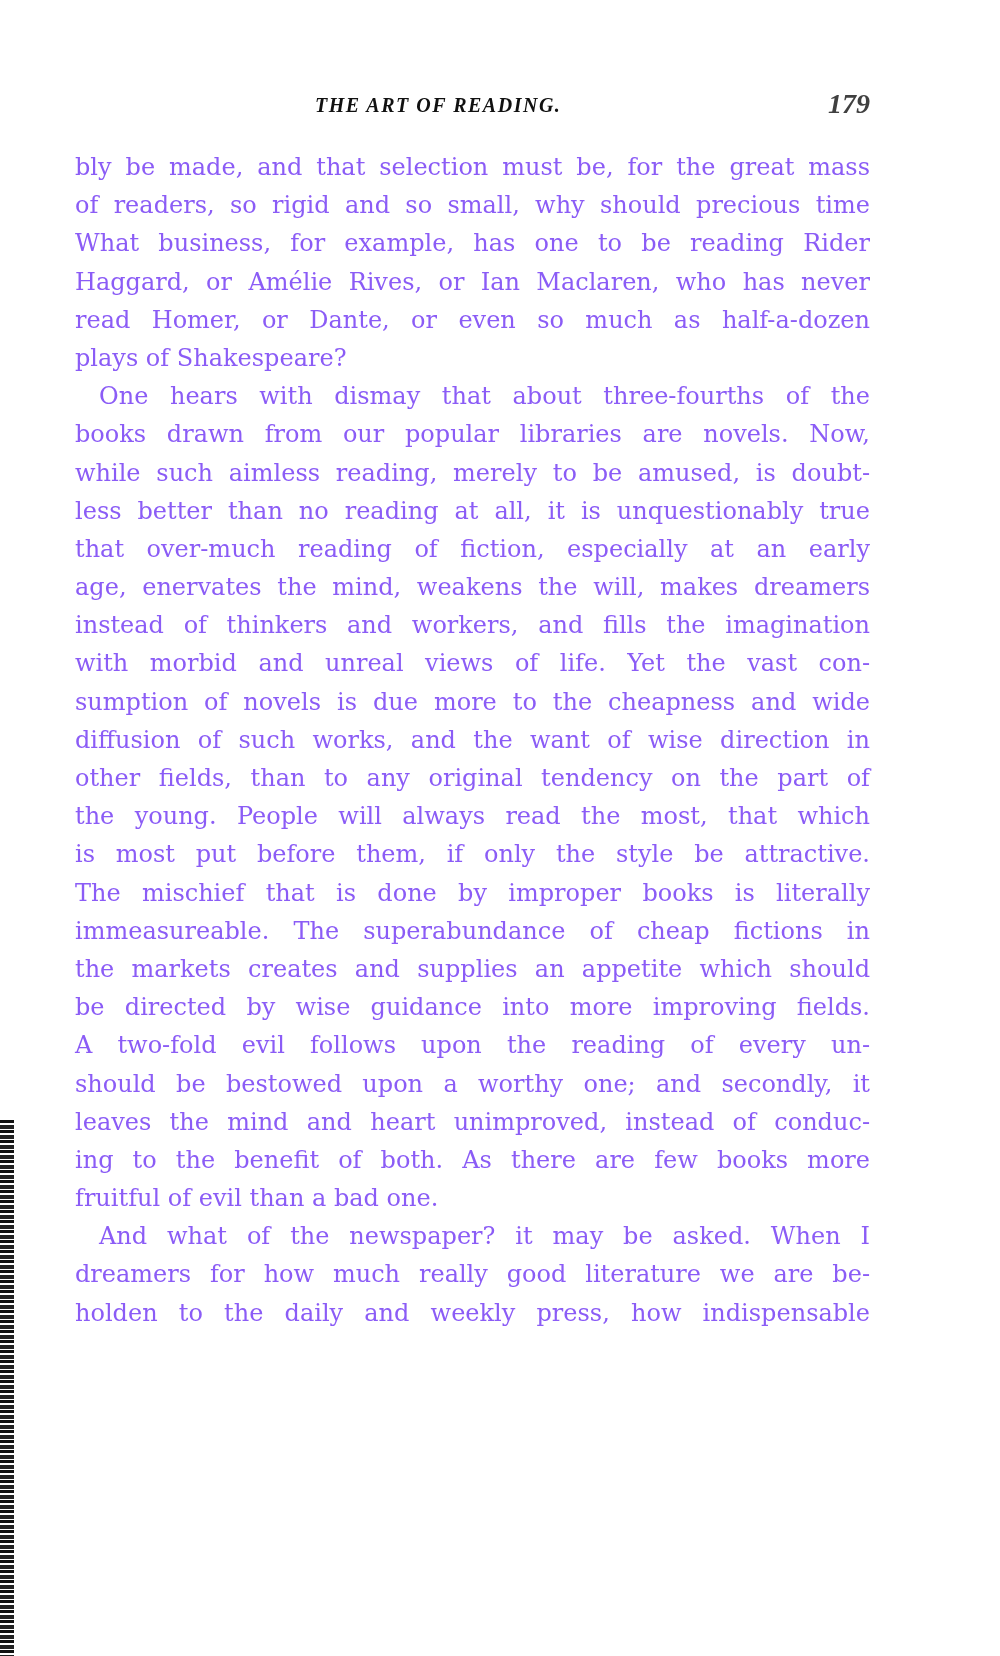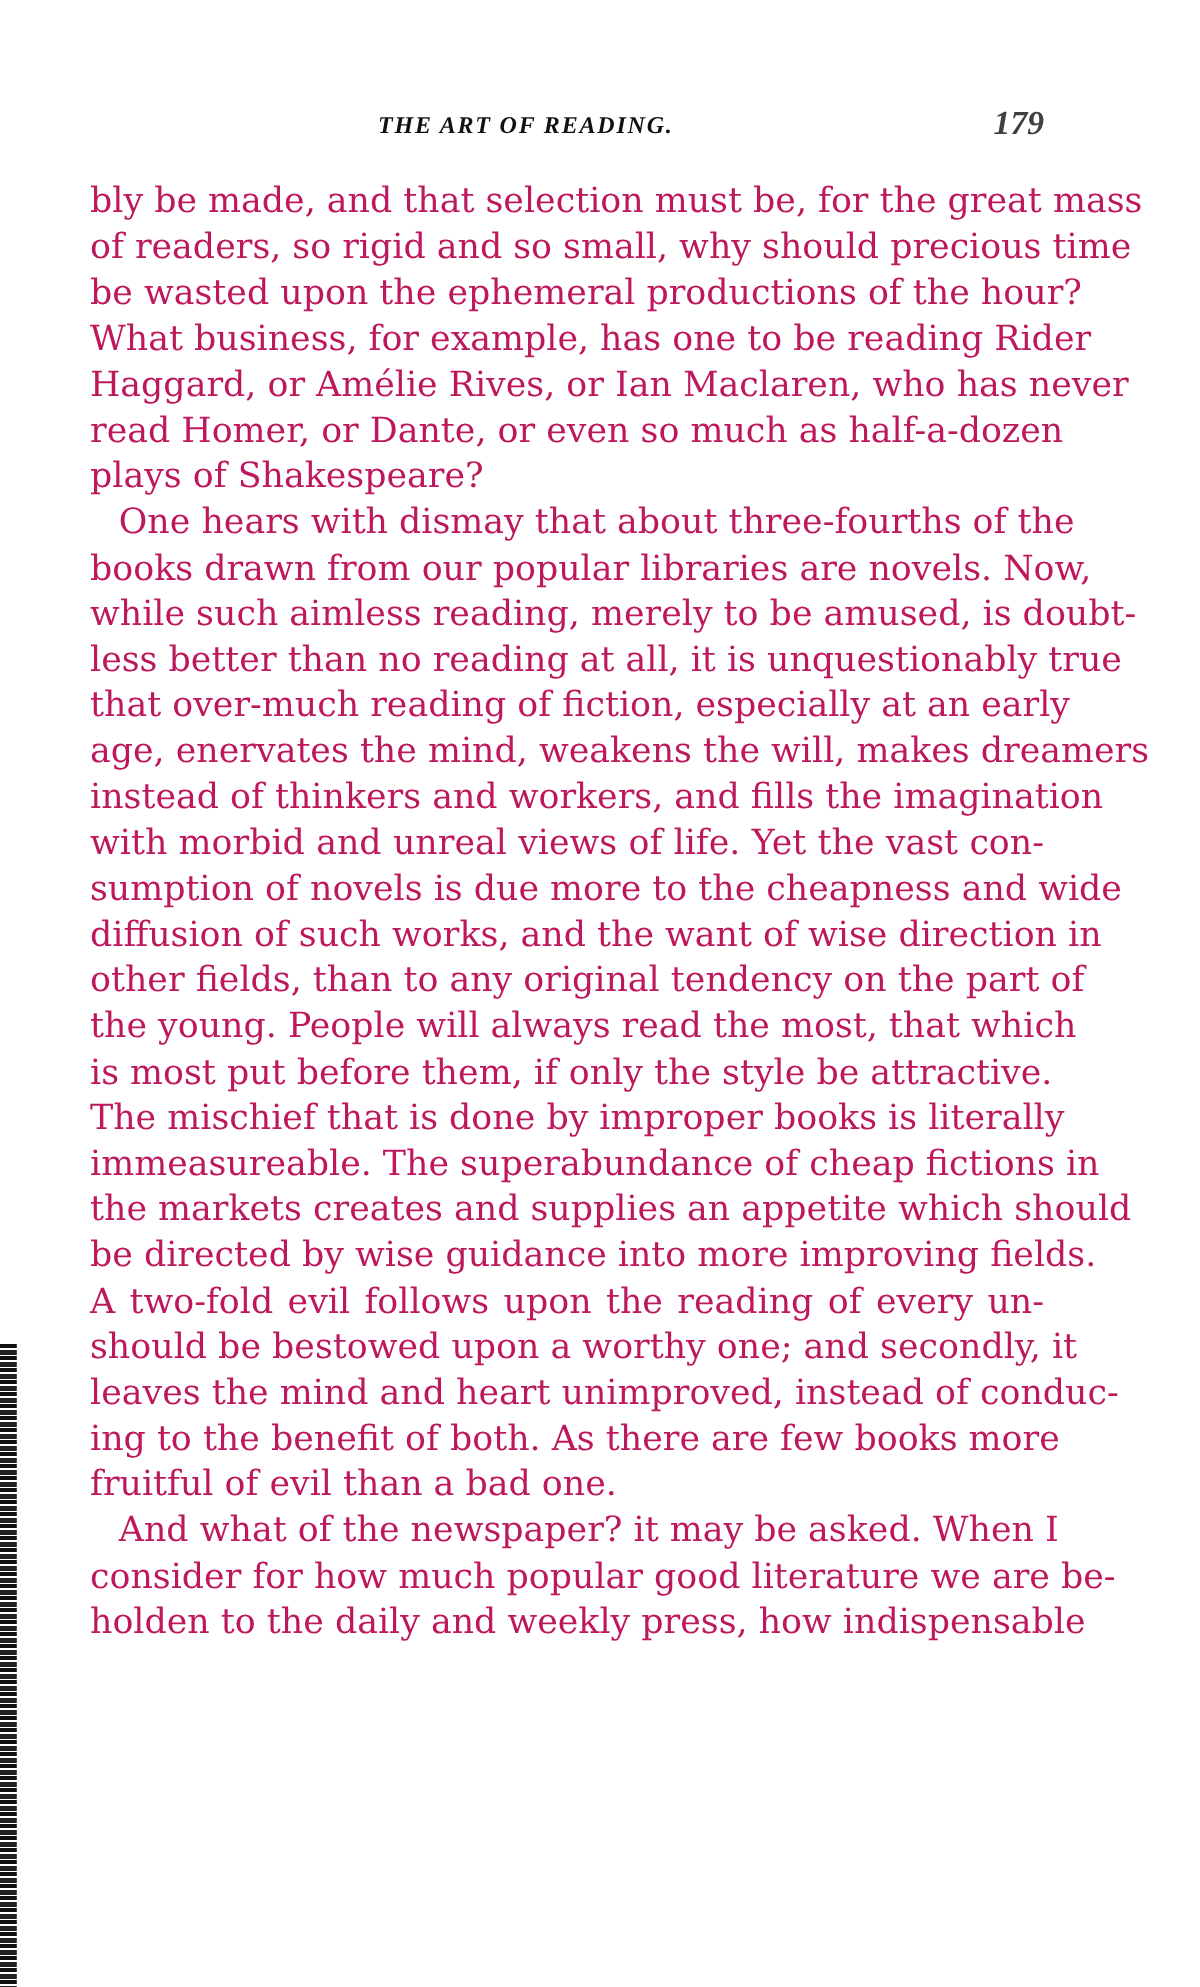--- a/index.html
+++ b/index.html
@@ -1,42 +1,41 @@
 <!DOCTYPE html>
 <html><head>
 <meta charset="utf-8">
 <style>
   html, body { margin: 0; padding: 0; background: #ffffff; }
   body { width: 1000px; height: 1656px; position: relative; overflow: hidden; }
   .page { position: absolute; left: 0; top: 0; width: 1000px; height: 1656px; background: #ffffff; }
   .running-head { position: absolute; top: 88px; left: 75px; width: 795px; height: 40px; font-style: italic; }
   .running-title { position: absolute; left: 240px; top: 6px; font-family: "Liberation Serif", serif; font-weight: bold; font-size: 20px; letter-spacing: 1.5px; color: #111; }
   .page-number { position: absolute; right: 0; top: 0; font-family: "Liberation Serif", serif; font-weight: bold; font-size: 28px; color: #404040; }
-  .body-text { position: absolute; left: 75px; top: 148px; width: 795px; font-family: "DejaVu Serif", serif; font-size: 29px; line-height: 38.2px; color: #be185d; }
+  .body-text { position: absolute; left: 75px; top: 148px; width: 795px; font-family: "DejaVu Serif", serif; font-size: 24px; line-height: 38.2px; color: #8b5cf6; }
   .line { display: block; white-space: nowrap; text-align: justify; text-align-last: justify; height: 38.2px; }
   .line.last { text-align-last: left; }
   .line.indent { padding-left: 24px; }
   .edge { position: absolute; left: 0; width: 14px; background: repeating-linear-gradient(180deg, #111 0 3px, #fff 3px 5px, #222 5px 9px, #fff 9px 10px); }
 </style>
 </head>
 <body>
 
 <div class="page">
   <div class="edge" style="top:1120px;height:536px;"></div>
 
   <div class="running-head">
     <span class="running-title">THE ART OF READING.</span>
     <span class="page-number">179</span>
   </div>
 
   <div class="body-text">
     <div>
       <span class="line">bly be made, and that selection must be, for the great mass</span>
       <span class="line">of readers, so rigid and so small, why should precious time</span>
-      <span class="line">be wasted upon the ephemeral productions of the hour?</span>
       <span class="line">What business, for example, has one to be reading Rider</span>
       <span class="line">Haggard, or Amélie Rives, or Ian Maclaren, who has never</span>
       <span class="line">read Homer, or Dante, or even so much as half-a-dozen</span>
       <span class="line last">plays of Shakespeare?</span>
     </div>
     <div>
       <span class="line indent">One hears with dismay that about three-fourths of the</span>
       <span class="line">books drawn from our popular libraries are novels.  Now,</span>
       <span class="line">while such aimless reading, merely to be amused, is doubt-</span>
       <span class="line">less better than no reading at all, it is unquestionably true</span>
@@ -54,17 +53,17 @@
       <span class="line">the markets creates and supplies an appetite which should</span>
       <span class="line">be directed by wise guidance into more improving fields.</span>
       <span class="line">A two-fold evil follows upon the reading of every un-</span>
       <span class="line">should be bestowed upon a worthy one; and secondly, it</span>
       <span class="line">leaves the mind and heart unimproved, instead of conduc-</span>
       <span class="line">ing to the benefit of both.  As there are few books more</span>
       <span class="line last">fruitful of evil than a bad one.</span>
     </div>
     <div>
       <span class="line indent">And what of the newspaper? it may be asked.  When I</span>
-      <span class="line">consider for how much popular good literature we are be-</span>
+      <span class="line">dreamers for how much really good literature we are be-</span>
       <span class="line">holden to the daily and weekly press, how indispensable</span>
     </div>
   </div>
 </div>
 
 </body></html>

